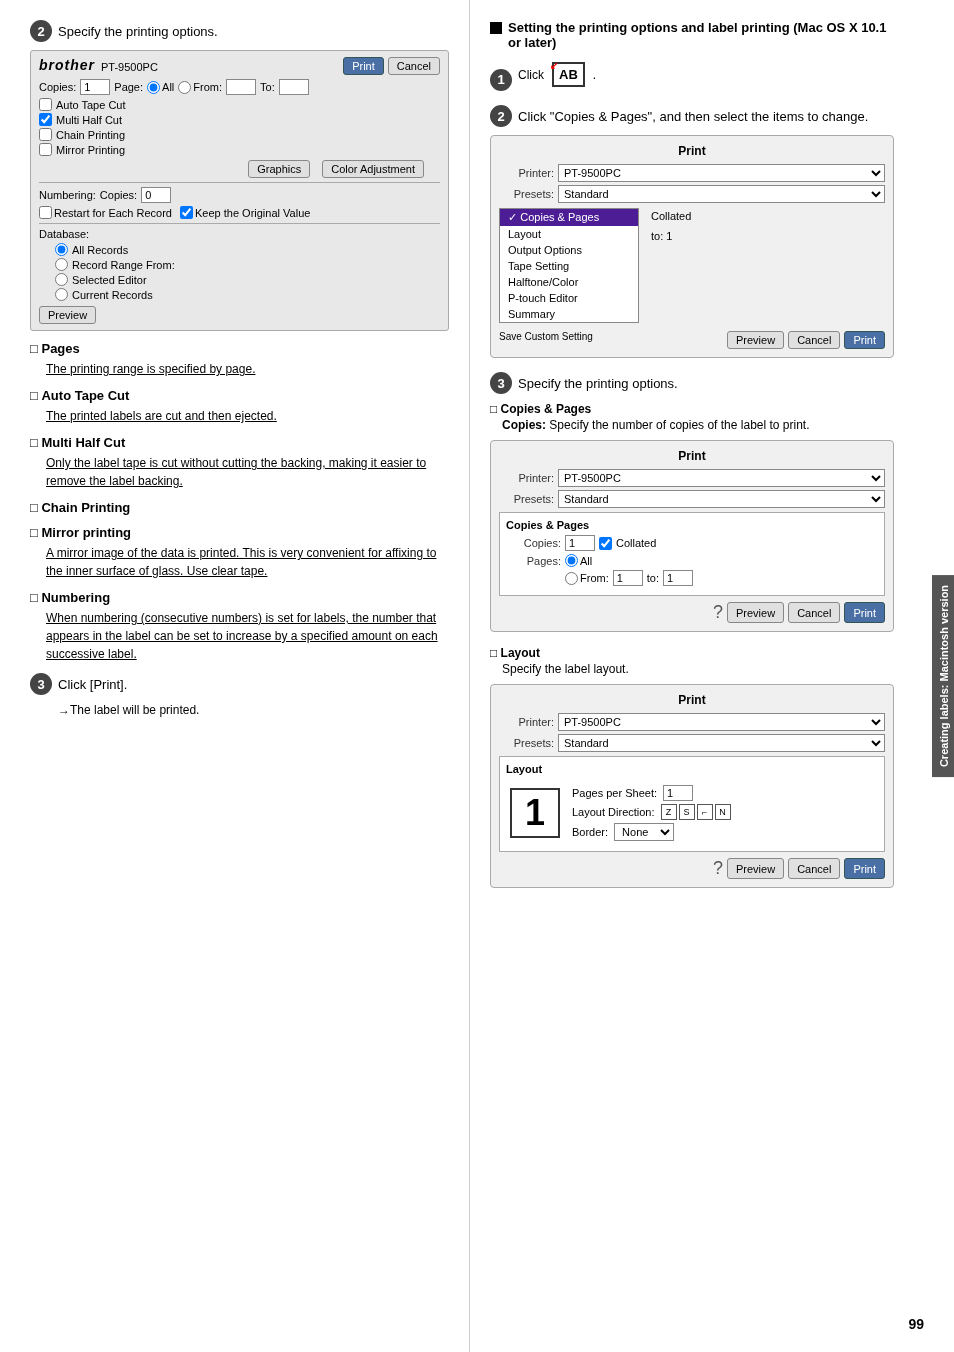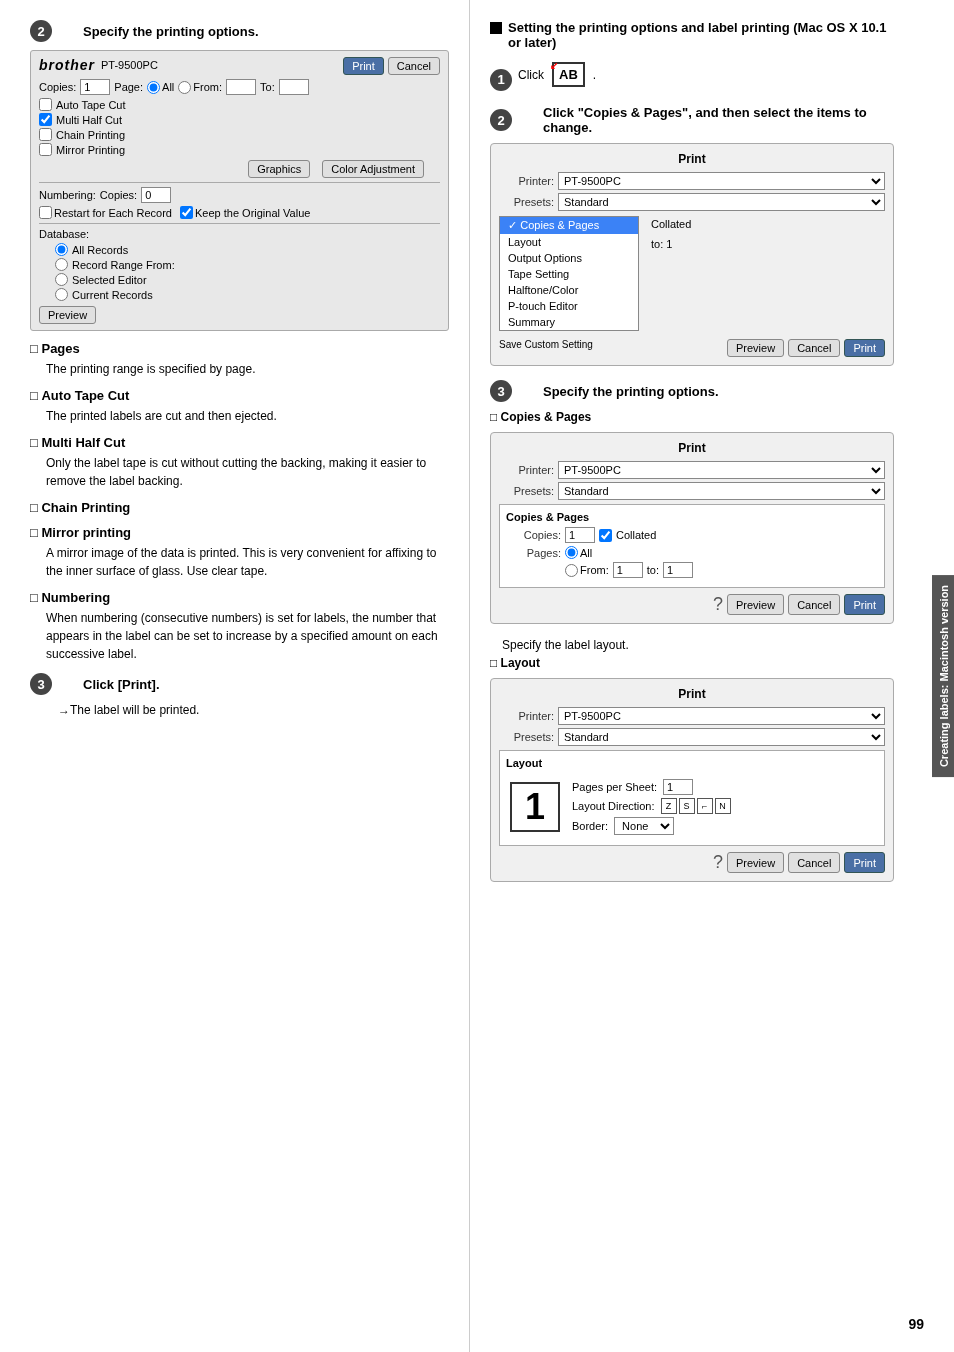--- a/index.html
+++ b/index.html
@@ -68,22 +68,21 @@
     }
 
     .step-header {
       display: flex;
       align-items: center;
       margin-bottom: 8px;
     }
 
     .step-header h3 {
       font-size: 13px;
-      font-weight: bold;
-      margin-left: 25px;
+      font-weight: normal;
     }
 
     
     .dialog-box {
       border: 1px solid #aaa;
       background: #f0f0f0;
       border-radius: 4px;
       padding: 8px;
       margin: 8px 0 14px 0;
       font-size: 11px;
@@ -212,20 +211,21 @@
     .section-title::before {
       content: '□ ';
       font-weight: normal;
     }
 
     .section-body {
       margin-left: 16px;
       margin-bottom: 8px;
       font-size: 12px;
       line-height: 1.5;
+      text-decoration: underline;
     }
 
     
     .right-heading {
       font-weight: bold;
       font-size: 13px;
       margin-bottom: 12px;
       display: flex;
       align-items: flex-start;
       gap: 6px;
@@ -273,21 +273,21 @@
       background: #fff;
       margin: 2px 0;
     }
 
     .dropdown-item {
       padding: 2px 8px;
       font-size: 11px;
     }
 
     .dropdown-item.selected {
-      background: #3b82f6;
+      background: #4c1d95;
       color: #fff;
     }
 
     
     .page-number {
       position: absolute;
       bottom: 20px;
       right: 30px;
       font-size: 14px;
       font-weight: bold;
@@ -365,21 +365,21 @@
 
   <div class="left-col">
 
     <div class="step-header">
       <div class="step-circle">2</div>
       <h3>Specify the printing options.</h3>
     </div>
 
     <div class="left-dialog">
       <div class="left-dialog-header">
-        <div style="display:flex;align-items:center;gap:6px;">
+        <div style="display:flex;align-items:flex-end;gap:6px;">
           <span class="brother-logo">brother</span>
           <span style="font-size:11px;">PT-9500PC</span>
         </div>
         <div class="header-right">
           <button class="dialog-btn dialog-btn-blue">Print</button>
           <button class="dialog-btn">Cancel</button>
         </div>
       </div>
 
       <div class="dialog-row">
@@ -553,20 +553,24 @@
     </div>
 
     <div class="step-header" style="margin-top:10px;">
       <div class="step-circle">3</div>
       <h3>Specify the printing options.</h3>
     </div>
 
     <div style="margin-left:0;">
       <div style="font-weight:bold;font-size:12px;margin:6px 0 2px 0;">
         □ <span>Copies &amp; Pages</span>
+      </div>
+      <div style="margin-left:12px;font-size:12px;margin-bottom:4px;">
+        <strong>Copies:</strong>
+        <span>Specify the number of copies of the label to print.</span>
       </div>
 
       <div class="dialog-box">
         <div class="dialog-title">Print</div>
         <div class="dialog-row">
           <span class="dialog-label">Printer:</span>
           <select class="dialog-select">
             <option>PT-9500PC</option>
           </select>
         </div>
@@ -607,24 +611,24 @@
         <div class="dialog-btn-row">
           <span style="font-size:18px;color:#555;">?</span>
           <button class="dialog-btn">Preview</button>
           <button class="dialog-btn">Cancel</button>
           <button class="dialog-btn dialog-btn-blue">Print</button>
         </div>
       </div>
     </div>
 
     <div style="margin-top:8px;">
-      <div style="margin-left:12px;font-size:12px;margin-bottom:4px;">Specify the label layout.</div>
       <div style="font-weight:bold;font-size:12px;margin:4px 0 2px 0;">
         □ <span>Layout</span>
       </div>
+      <div style="margin-left:12px;font-size:12px;margin-bottom:4px;">Specify the label layout.</div>
 
       <div class="dialog-box">
         <div class="dialog-title">Print</div>
         <div class="dialog-row">
           <span class="dialog-label">Printer:</span>
           <select class="dialog-select">
             <option>PT-9500PC</option>
           </select>
         </div>
         <div class="dialog-row">

